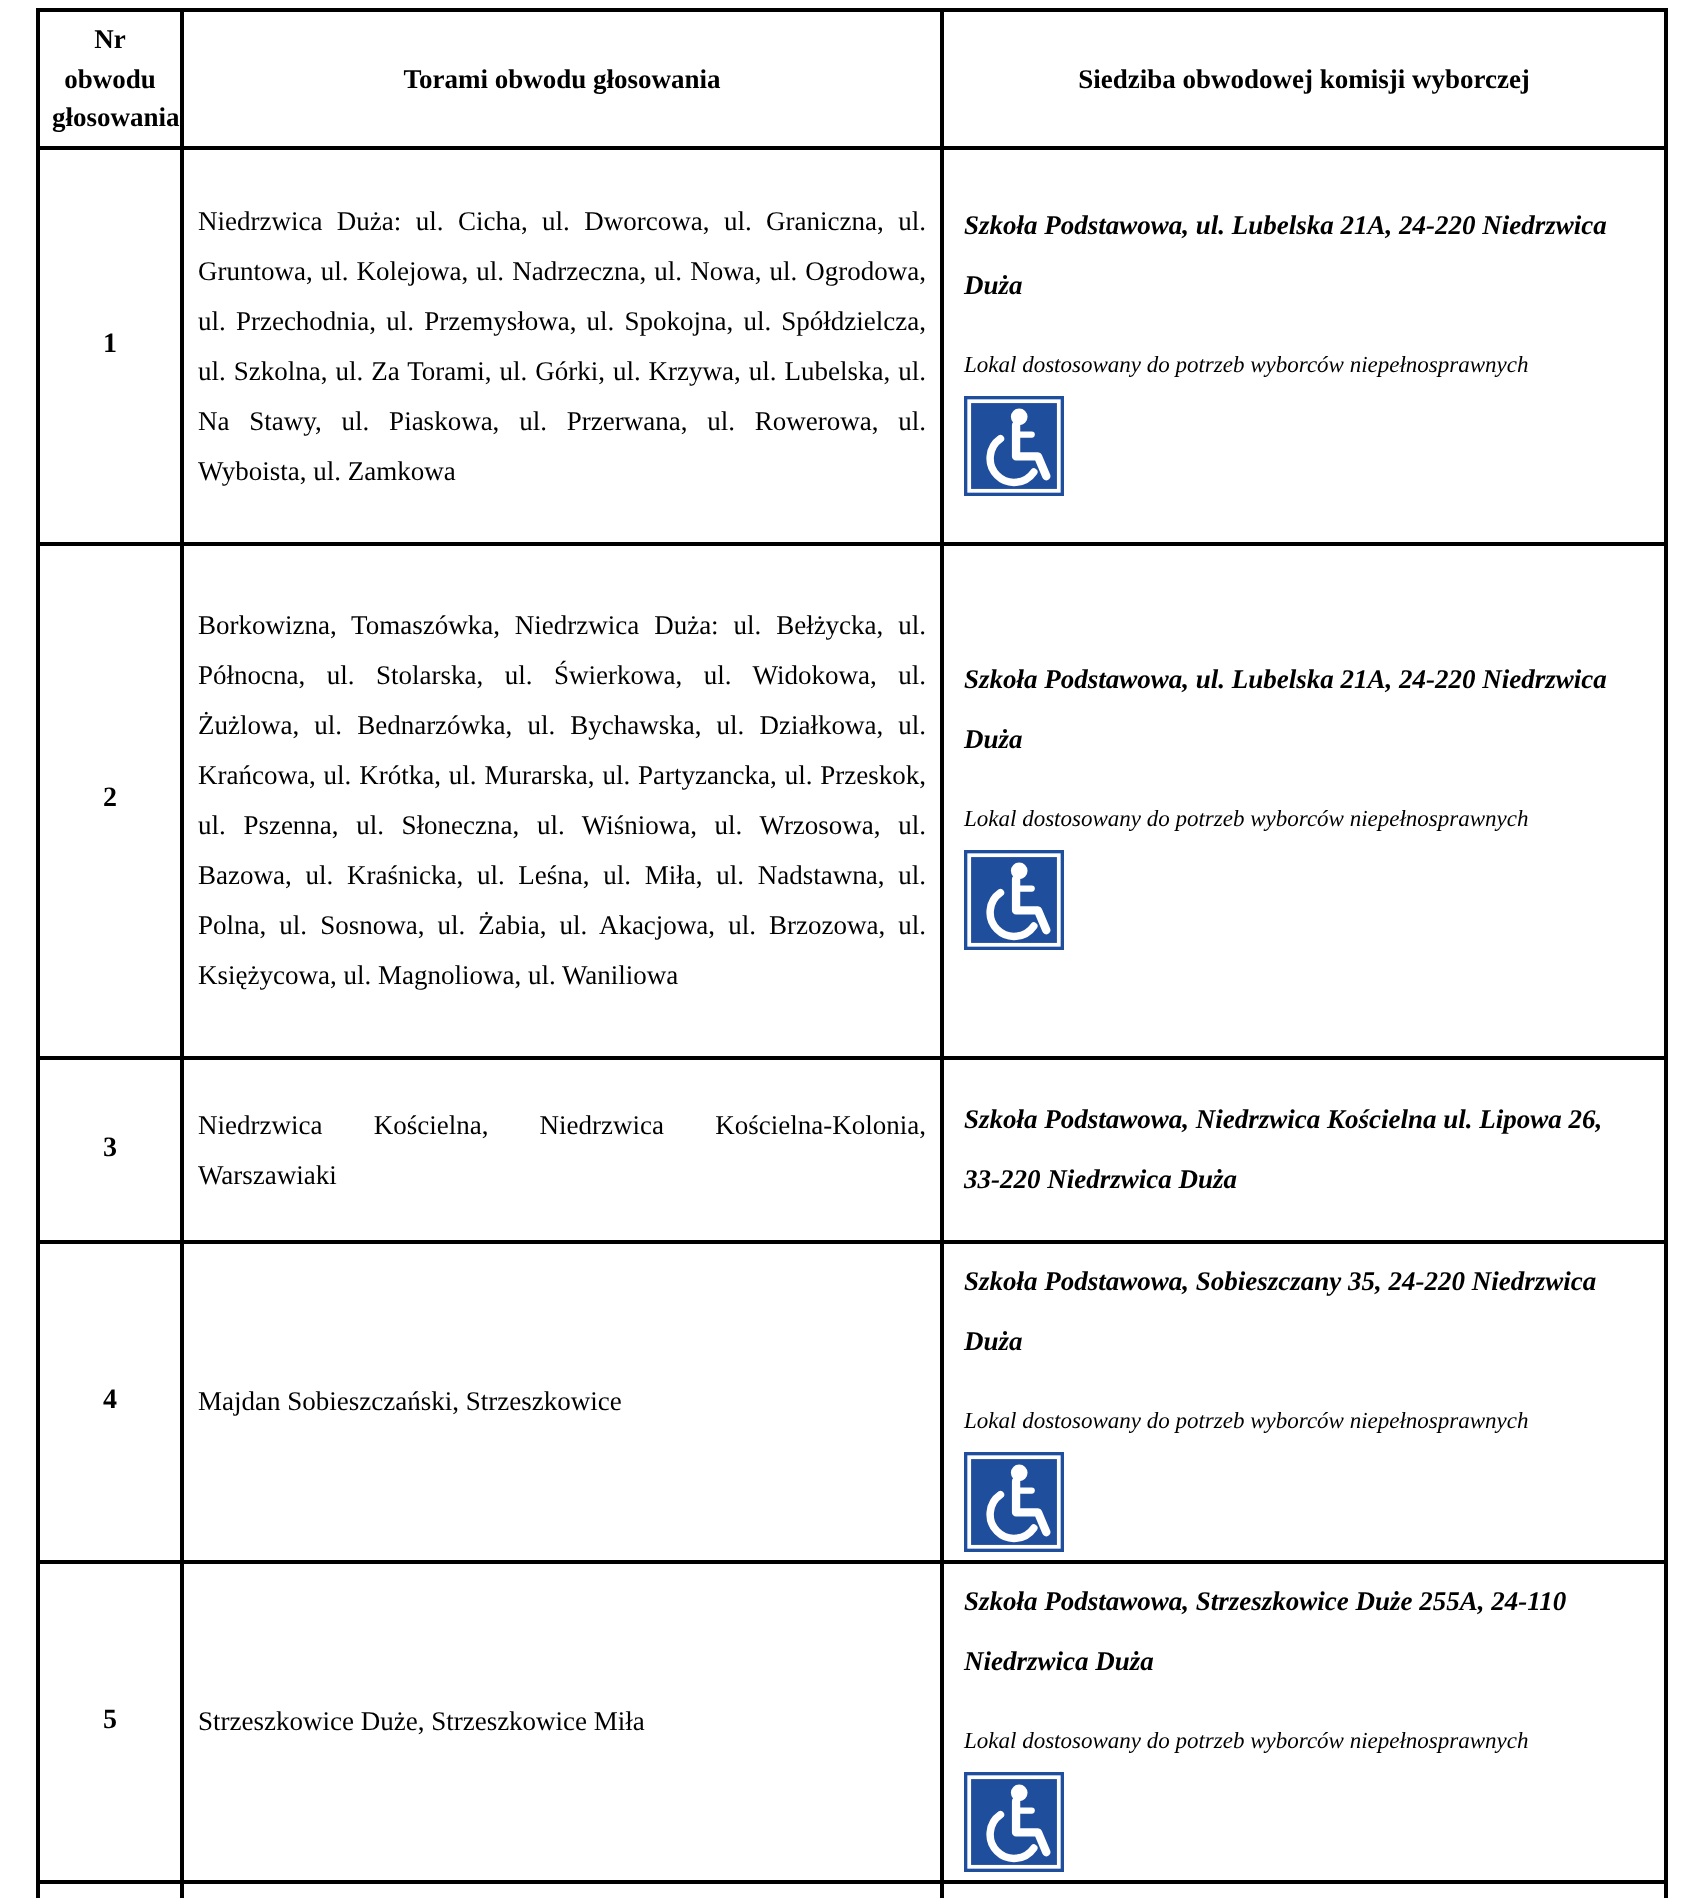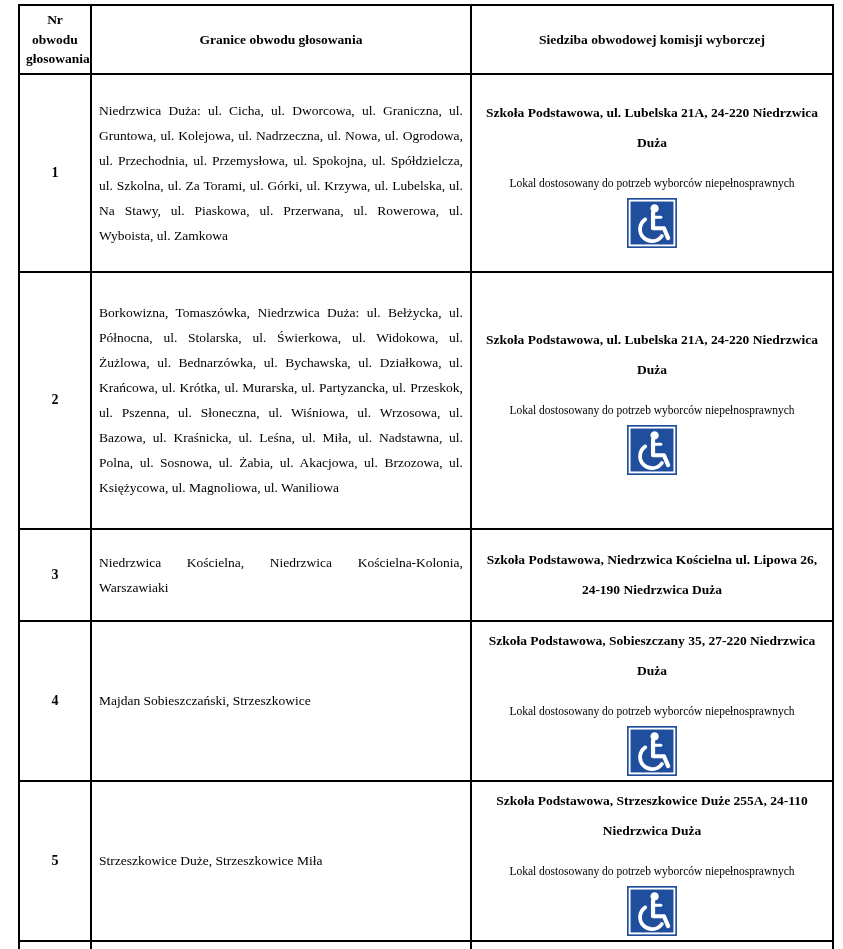--- a/index.html
+++ b/index.html
@@ -44,22 +44,22 @@
     font-weight: bold;
     font-size: 14px;
   }
   td.bound {
     font-size: 13.5px;
     line-height: 25px;
     text-align: justify;
     padding: 20px 7px;
   }
   td.seat {
-    text-align: center;
     padding: 4px 10px;
+    font-style: italic;
   }
   .seat-name {
     font-weight: bold;
     font-size: 13.5px;
     line-height: 30px;
   }
   .access-note {
     font-size: 11.5px;
     line-height: 1.3;
     margin-top: 18px;
@@ -80,21 +80,21 @@
 <table class="districts">
   <colgroup>
     <col class="c-num">
     <col class="c-bnd">
     <col class="c-seat">
   </colgroup>
 
   <tbody>
       <tr class="hdr">
     <th>Nr obwodu głosowania</th>
-    <th>Granice obwodu głosowania</th>
+    <th>Torami obwodu głosowania</th>
     <th>Siedziba obwodowej komisji wyborczej</th>
   </tr>
 
   <tr class="row-1">
     <td class="num">1</td>
     <td class="bound">Niedrzwica Duża: ul. Cicha, ul. Dworcowa, ul. Graniczna, ul. Gruntowa, ul. Kolejowa, ul. Nadrzeczna, ul. Nowa, ul. Ogrodowa, ul. Przechodnia, ul. Przemysłowa, ul. Spokojna, ul. Spółdzielcza, ul. Szkolna, ul. Za Torami, ul. Górki, ul. Krzywa, ul. Lubelska, ul. Na Stawy, ul. Piaskowa, ul. Przerwana, ul. Rowerowa, ul. Wyboista, ul. Zamkowa</td>
     <td class="seat">
       <div class="seat-name">Szkoła Podstawowa, ul. Lubelska 21A, 24-220 Niedrzwica Duża</div>
       <div class="access-note">Lokal dostosowany do potrzeb wyborców niepełnosprawnych</div>
       <div class="isa-wrap">
@@ -126,29 +126,29 @@
           <path d="M17.5 20.5 A11.5 11.5 0 1 0 33.5 36.5" stroke="#ffffff" stroke-width="3.6" fill="none" stroke-linecap="round"></path>
         </svg>
       </div>
     </td>
   </tr>
 
   <tr class="row-3">
     <td class="num">3</td>
     <td class="bound">Niedrzwica Kościelna, Niedrzwica Kościelna-Kolonia, Warszawiaki</td>
     <td class="seat">
-      <div class="seat-name">Szkoła Podstawowa, Niedrzwica Kościelna ul. Lipowa 26, 24-190 Niedrzwica Duża</div>
+      <div class="seat-name">Szkoła Podstawowa, Niedrzwica Kościelna ul. Lipowa 26, 33-220 Niedrzwica Duża</div>
     </td>
   </tr>
 
   <tr class="row-4">
     <td class="num">4</td>
     <td class="bound">Majdan Sobieszczański, Strzeszkowice</td>
     <td class="seat">
-      <div class="seat-name">Szkoła Podstawowa, Sobieszczany 35, 27-220 Niedrzwica Duża</div>
+      <div class="seat-name">Szkoła Podstawowa, Sobieszczany 35, 24-220 Niedrzwica Duża</div>
       <div class="access-note">Lokal dostosowany do potrzeb wyborców niepełnosprawnych</div>
       <div class="isa-wrap">
         <svg viewBox="0 0 48 48" xmlns="http://www.w3.org/2000/svg">
           <rect width="48" height="48" fill="#1f4e9c"></rect>
           <rect x="2.5" y="2.5" width="43" height="43" fill="none" stroke="#ffffff" stroke-width="1.8"></rect>
           <circle cx="26.5" cy="10" r="4" fill="#ffffff"></circle>
           <path d="M25 14 L25 29 L35.5 29 L39.5 38.5" stroke="#ffffff" stroke-width="4" fill="none" stroke-linecap="round" stroke-linejoin="round"></path>
           <path d="M25.5 18.5 L32.5 18.5" stroke="#ffffff" stroke-width="3" stroke-linecap="round"></path>
           <path d="M17.5 20.5 A11.5 11.5 0 1 0 33.5 36.5" stroke="#ffffff" stroke-width="3.6" fill="none" stroke-linecap="round"></path>
         </svg>

